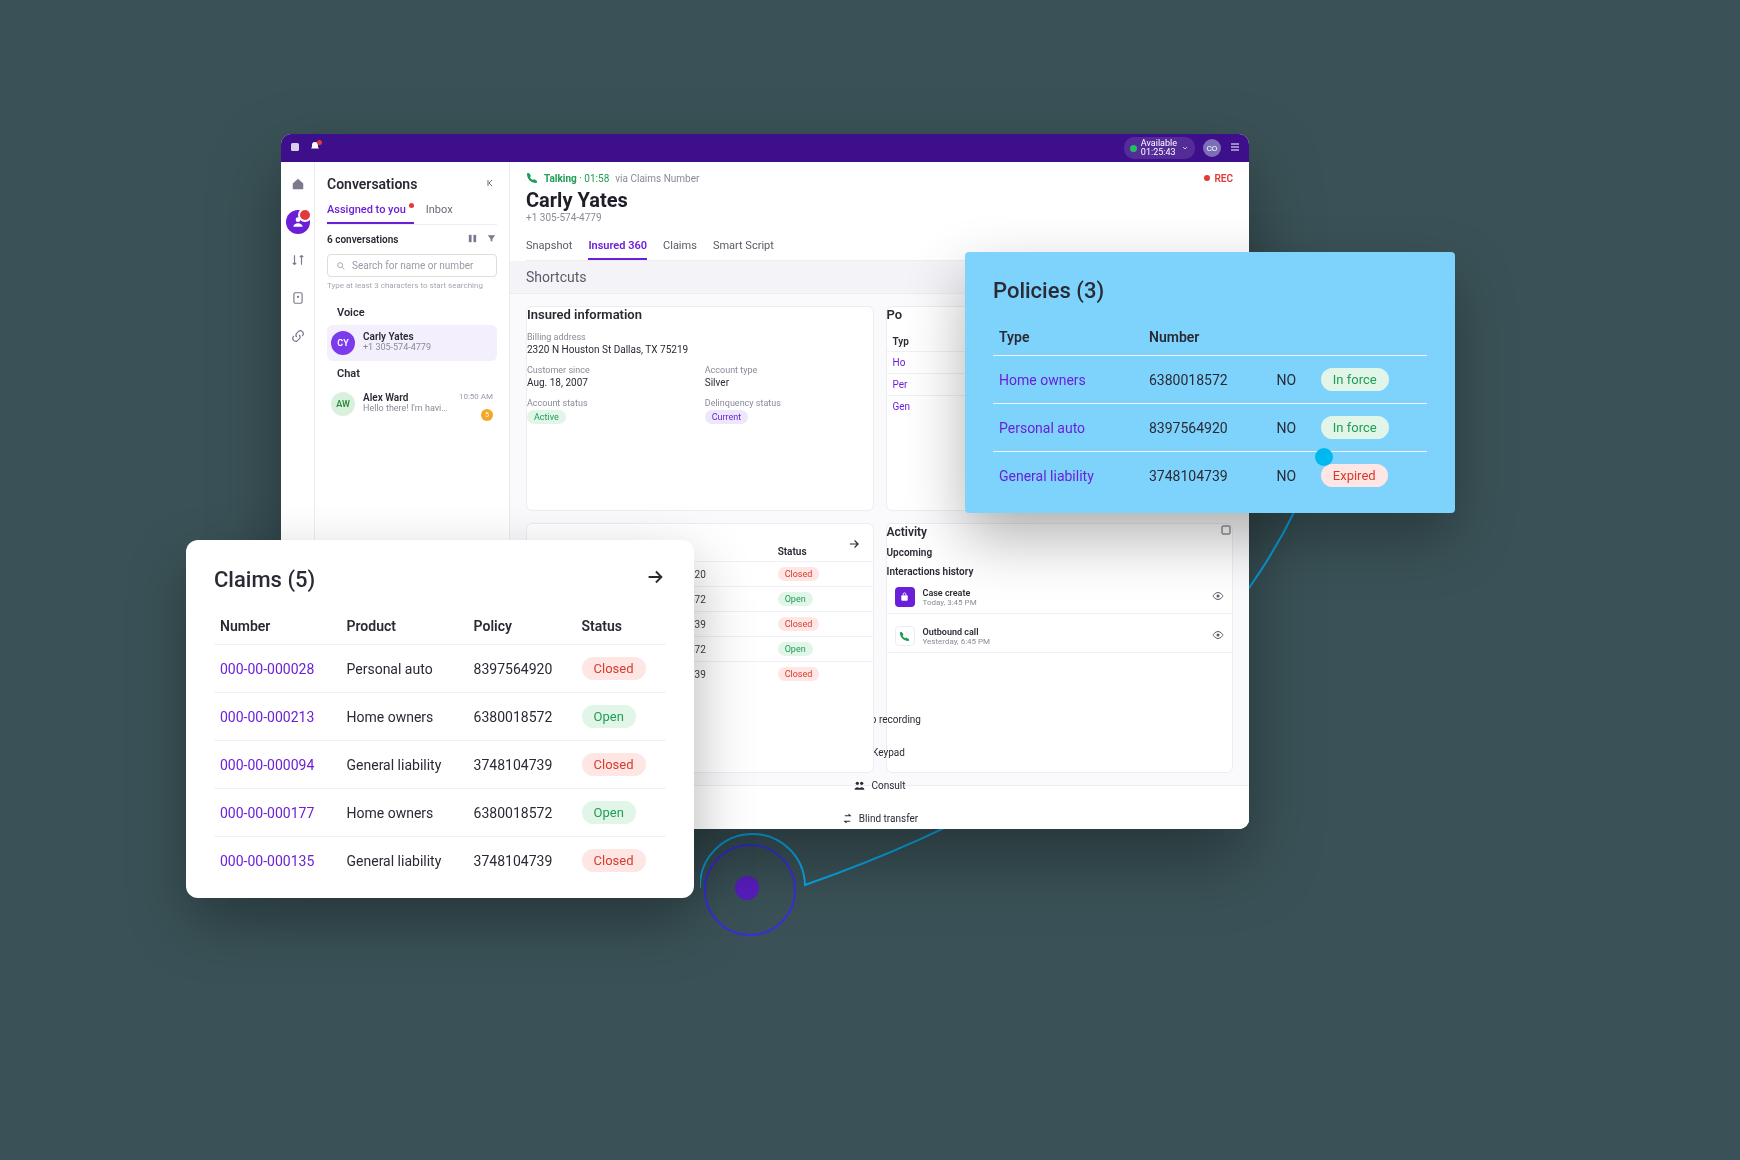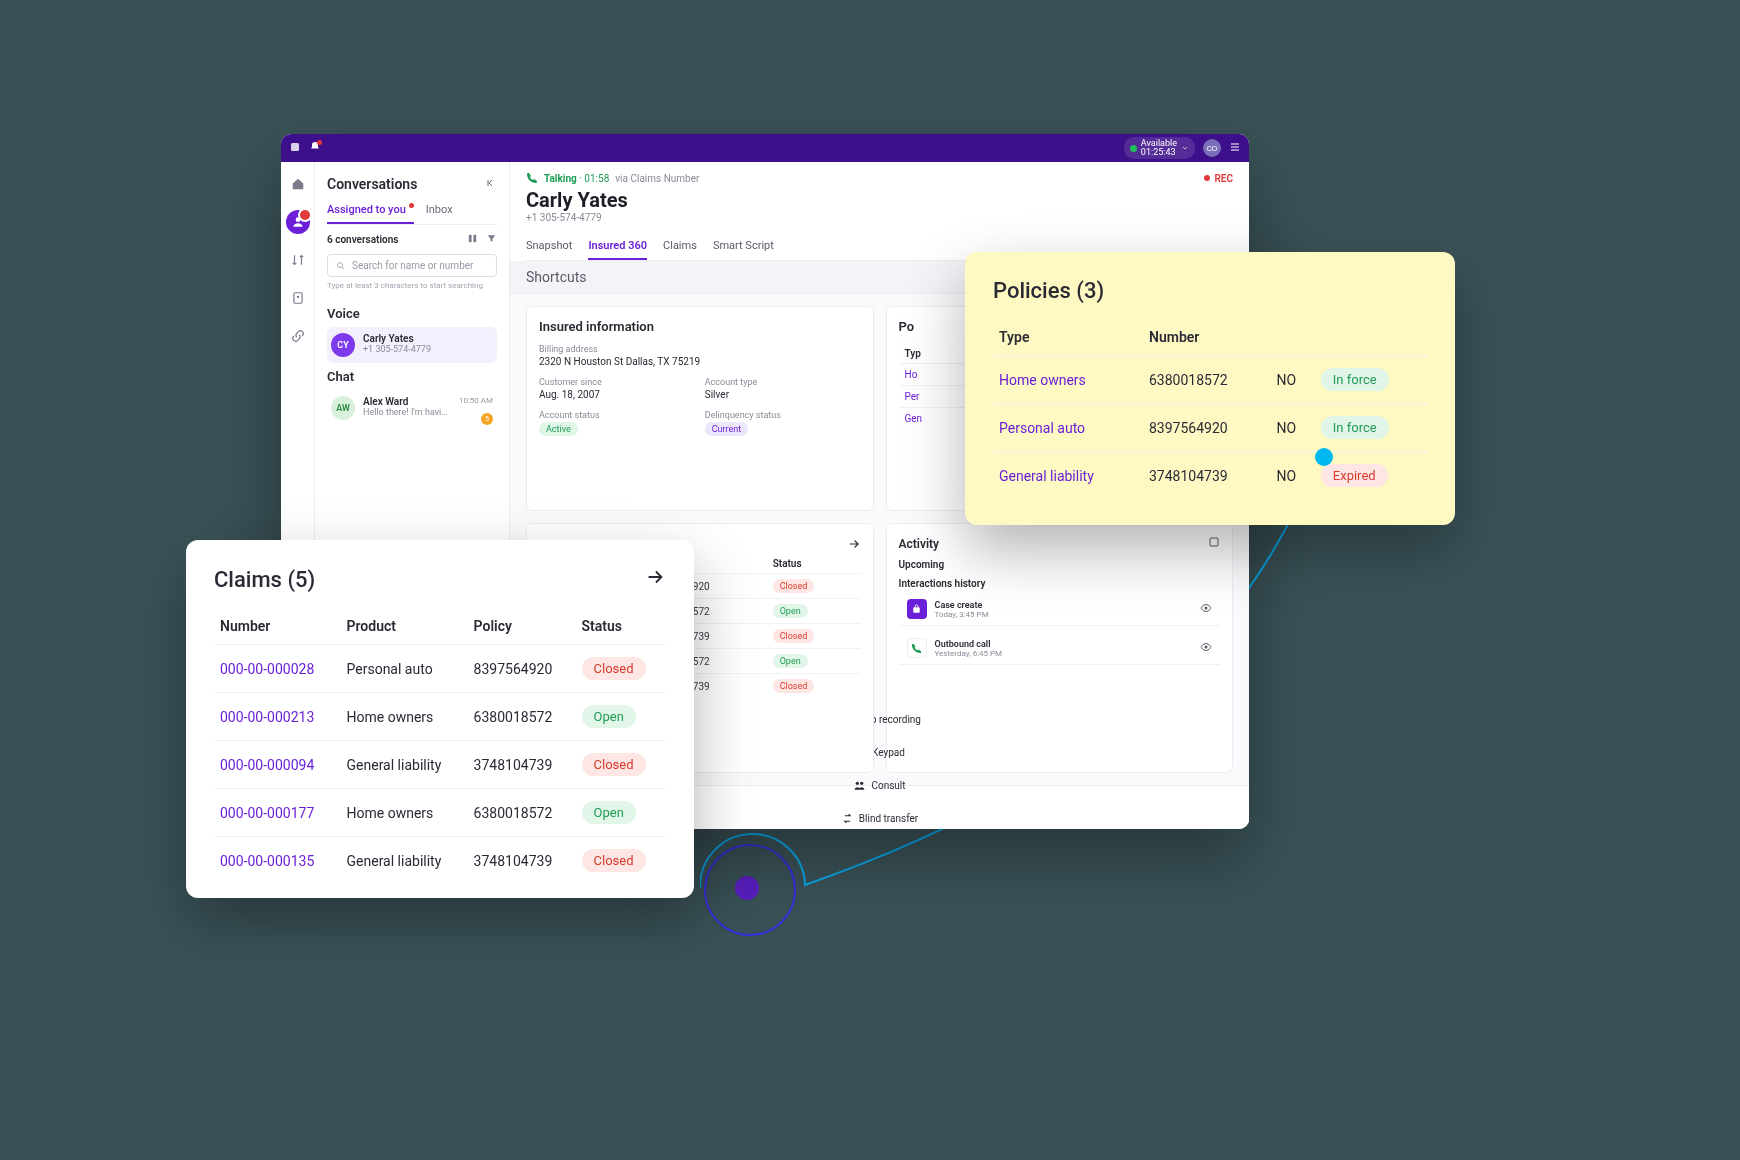--- a/index.html
+++ b/index.html
@@ -63,21 +63,21 @@
   .conv-tabs{display:flex;gap:12px;font-size:11px;color:#6a6a7a;border-bottom:1px solid #ececf2;margin-bottom:8px;}
   .conv-tabs span{padding-bottom:6px;cursor:pointer;}
   .conv-tabs span.active{color:#6b1fd8;border-bottom:2px solid #6b1fd8;font-weight:500;}
   .conv-tabs span.dot::after{content:"";display:inline-block;width:5px;height:5px;background:#e03a3a;border-radius:50%;margin-left:3px;vertical-align:top;}
   .conv-count-row{display:flex;align-items:center;justify-content:space-between;font-size:10px;color:#2a2a35;font-weight:600;margin-bottom:8px;}
   .conv-count-row .tools{display:flex;gap:8px;color:#7a7a8c;}
   .conv-count-row .tools svg{width:11px;height:11px;fill:currentColor;}
   .search-box{border:1px solid #ddd;border-radius:4px;padding:5px 8px;display:flex;align-items:center;gap:6px;font-size:10px;color:#9a9aa8;margin-bottom:4px;}
   .search-box svg{width:10px;height:10px;fill:#9a9aa8;}
   .search-hint{font-size:8px;color:#a5a5b2;margin-bottom:10px;}
-  .section-label{font-size:13px;font-weight:600;color:#2a2a35;margin:6px 0;}
+  .section-label{font-size:11px;font-weight:600;color:#2a2a35;margin:6px 10px;}
   .conv-item{display:flex;align-items:flex-start;gap:8px;padding:6px 4px;border-radius:6px;}
   .conv-item.active{background:#f3effc;}
   .conv-item .av{width:24px;height:24px;border-radius:50%;display:flex;align-items:center;justify-content:center;font-size:9px;font-weight:600;color:#fff;flex-shrink:0;position:relative;}
   .conv-item .av.cy{background:#7c3aed;}
   .conv-item .av.aw{background:#d9f0dc;color:#2d8a3f;}
   .conv-item .body{flex:1;min-width:0;}
   .conv-item .name{font-size:10px;font-weight:600;color:#2a2a35;}
   .conv-item .sub{font-size:9px;color:#8a8a98;white-space:nowrap;overflow:hidden;text-overflow:ellipsis;}
   .conv-item .meta{font-size:8px;color:#9a9aa8;display:flex;flex-direction:column;align-items:flex-end;gap:8px;}
   .conv-item .badge{width:12px;height:12px;border-radius:50%;background:#f5a623;color:#fff;font-size:7px;display:flex;align-items:center;justify-content:center;}
@@ -91,21 +91,21 @@
   .call-row .left .via{color:#8a8a98;}
   .call-row .rec{color:#e03a3a;font-weight:600;display:flex;align-items:center;gap:4px;}
   .call-row .rec::before{content:"";width:6px;height:6px;border-radius:50%;background:#e03a3a;}
   .cust-name{font-size:20px;font-weight:700;color:#1e1e28;}
   .cust-phone{font-size:10px;color:#8a8a98;margin-bottom:10px;}
   .main-tabs{display:flex;gap:16px;font-size:11px;color:#5a5a68;border-bottom:1px solid #ececf2;}
   .main-tabs span{padding:6px 0;cursor:pointer;}
   .main-tabs span.active{color:#6b1fd8;border-bottom:2px solid #6b1fd8;font-weight:600;}
   .shortcuts-bar{font-size:14px;color:#5a5a68;padding:8px 16px;background:#f4f4f8;border-bottom:1px solid #ececf2;}
   .content-grid{flex:1;padding:12px 16px;display:grid;grid-template-columns:1fr 1fr;gap:12px;overflow:auto;}
-  .card{background:#fff;border:1px solid #ececf2;border-radius:6px;padding:12px;}
+  .card{background:#fff;border:1px solid #ececf2;border-radius:6px;}
   .card h3{font-size:13px;font-weight:600;color:#2a2a35;margin-bottom:10px;}
   .info-grid{display:grid;grid-template-columns:1fr 1fr;gap:10px;font-size:10px;}
   .info-grid .lbl{color:#8a8a98;font-size:9px;margin-bottom:2px;}
   .info-grid .val{color:#2a2a35;font-size:10px;}
   .pill{display:inline-block;padding:2px 7px;border-radius:9px;font-size:9px;}
   .pill.green{background:#e1f5e8;color:#1f9d55;}
   .pill.purple{background:#ede7fb;color:#6b1fd8;}
   .pill.red{background:#fde6e4;color:#d93a2b;}
 
   
@@ -152,23 +152,23 @@
   .big-table th{text-align:left;font-weight:600;color:#2a2a35;padding:10px 6px;font-size:14px;}
   .big-table td{padding:12px 6px;border-top:1px solid #f0f0f5;color:#2a2a35;}
   .big-table td.link{color:#6b1fd8;}
   .big-pill{display:inline-block;padding:4px 12px;border-radius:12px;font-size:13px;}
   .big-pill.red{background:#fde6e4;color:#d93a2b;}
   .big-pill.green{background:#e1f5e8;color:#1f9d55;}
 
   
   .policies-float{
     position:absolute; left:965px; top:252px; width:490px;
-    background:#fef9c3;border-radius:12px;
+    background:#7dd3fc;border-radius:4px;
     box-shadow:0 25px 60px rgba(0,0,0,0.30);
-    padding:26px 28px 26px; z-index:25;
+    padding:26px 28px 14px; z-index:25;
   }
   .policies-float h2{font-size:22px;font-weight:500;color:#2a2a35;margin-bottom:16px;}
   
 </style>
 </head>
 <body>
 
 <div class="deco">
   <svg width="700" height="620">
     <path d="M 620 40 Q 520 330 105 475 A 52 52 0 1 0 0 478" stroke="#0aa7e8" stroke-width="2" fill="none"></path>

